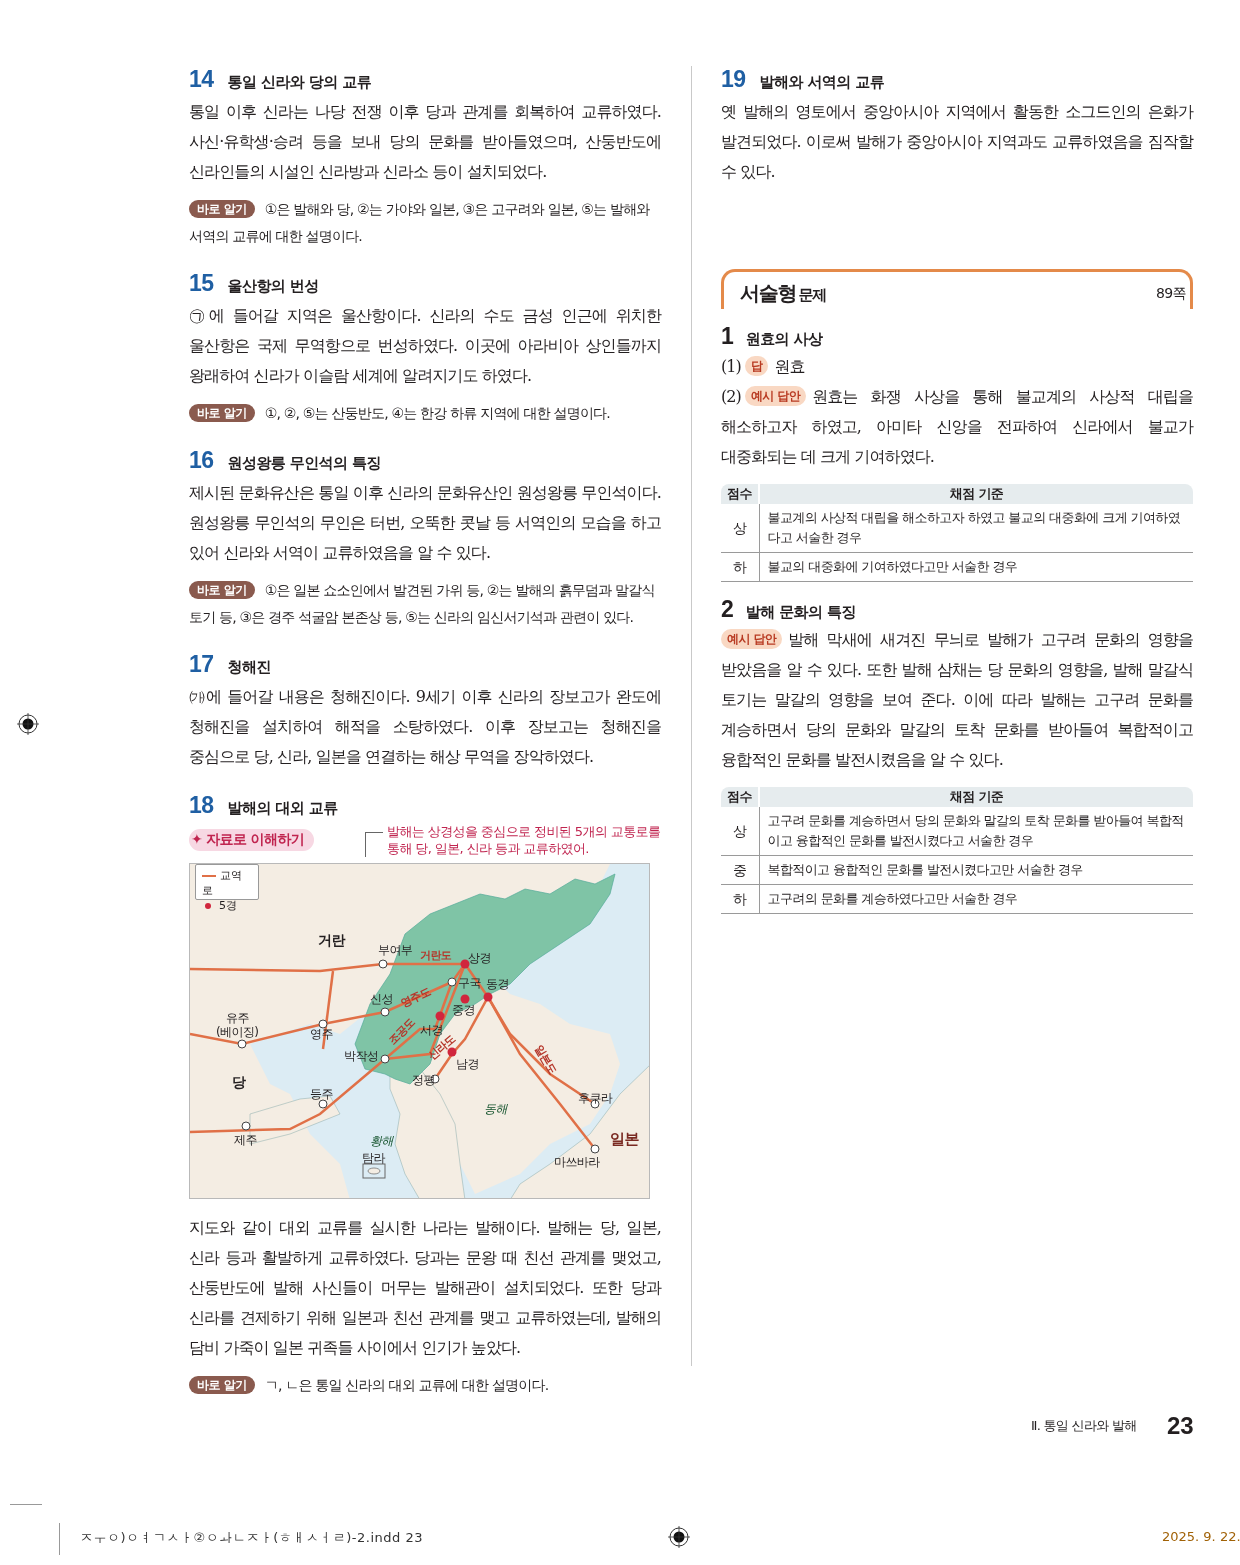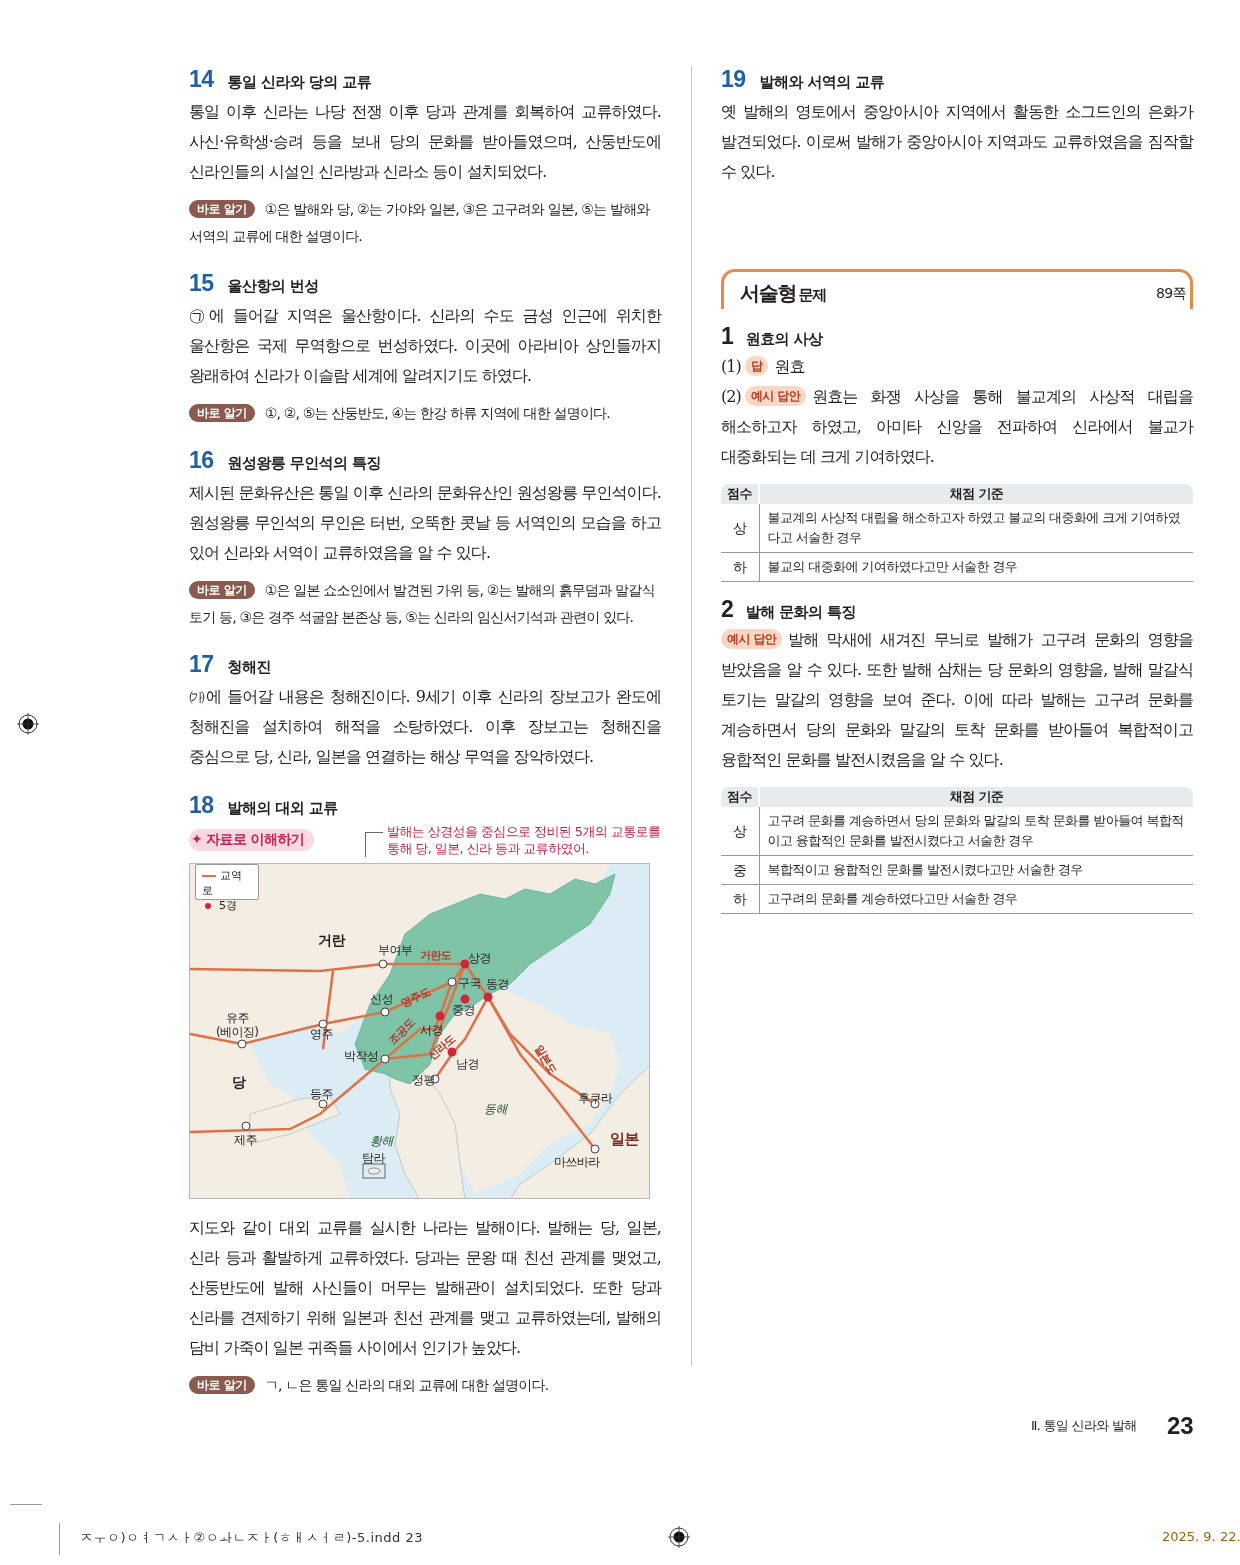--- a/index.html
+++ b/index.html
@@ -307,14 +307,14 @@
 <div class="reg-mark" style="left:668px;top:1526px;">
   <svg width="22" height="22" viewBox="0 0 22 22">
       <circle cx="11" cy="11" r="9" fill="none" stroke="#333" stroke-width="1"></circle>
       <circle cx="11" cy="11" r="5.5" fill="#111"></circle>
       <line x1="0" y1="11" x2="22" y2="11" stroke="#333" stroke-width="0.8"></line>
       <line x1="11" y1="0" x2="11" y2="22" stroke="#333" stroke-width="0.8"></line>
     </svg>
 </div>
 <div class="slug-line"></div>
 <div class="slug-bar"></div>
-<span class="slug-text">ㅈㅜㅇ)ㅇㅕㄱㅅㅏ②ㅇㅘㄴㅈㅏ(ㅎㅐㅅㅓㄹ)-5.indd   23</span>
+<span class="slug-text">ㅈㅜㅇ)ㅇㅕㄱㅅㅏ②ㅇㅘㄴㅈㅏ(ㅎㅐㅅㅓㄹ)-2.indd   23</span>
 <span class="slug-date">2025. 9. 22.</span>
 
 </body></html>

